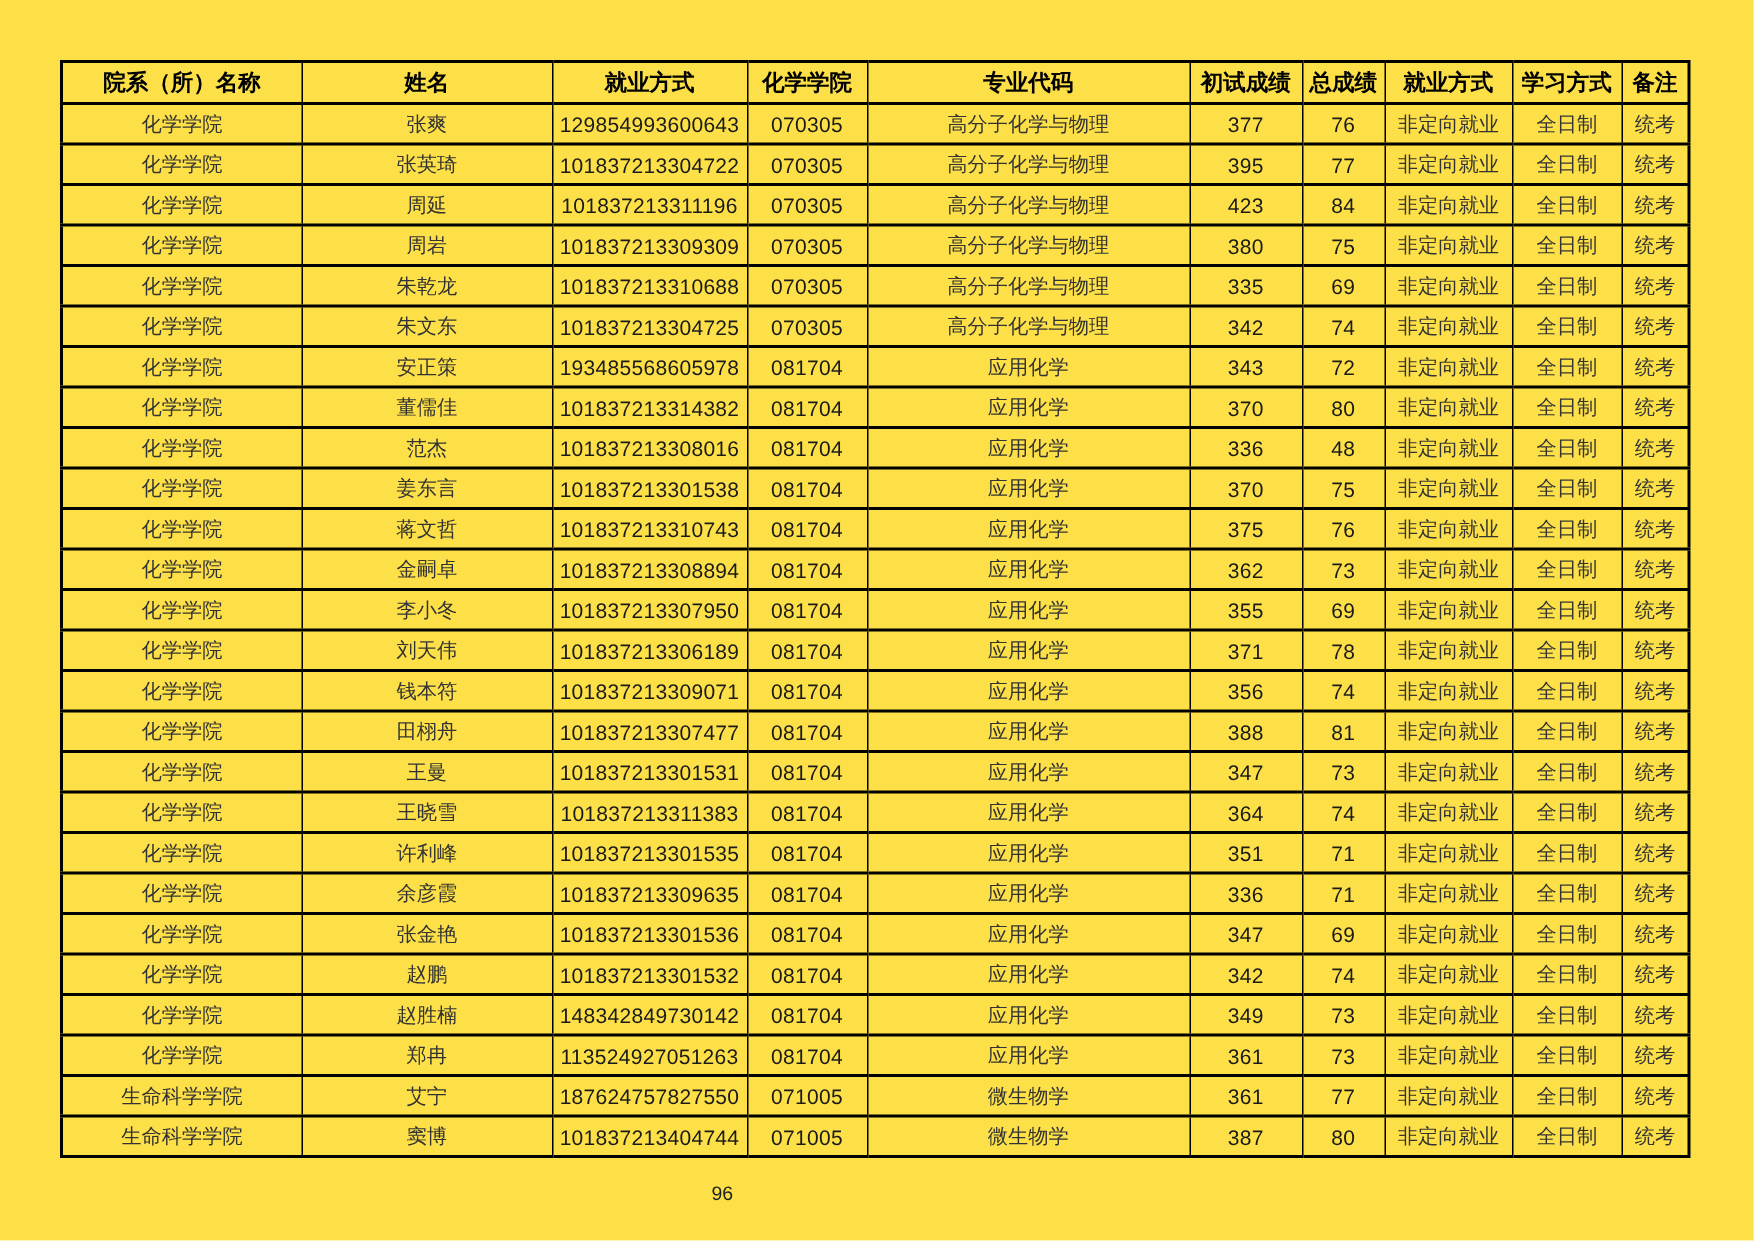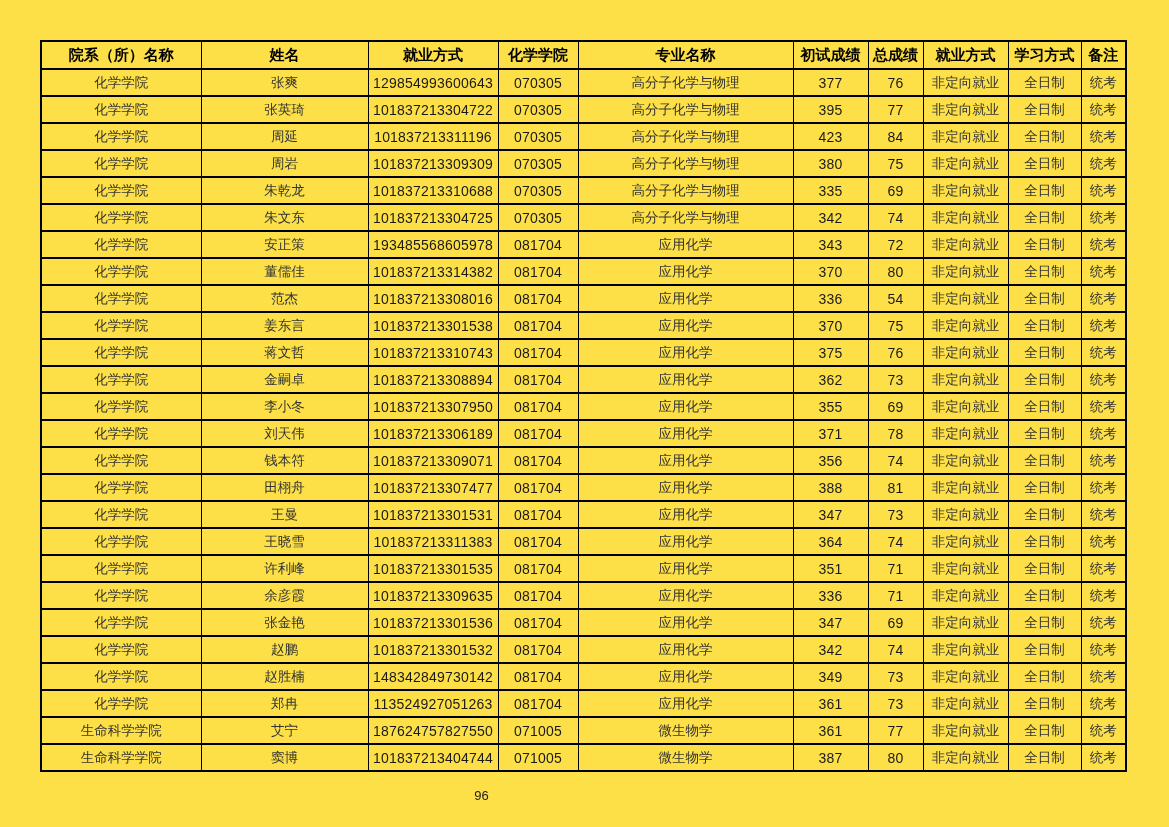--- a/index.html
+++ b/index.html
@@ -84,21 +84,21 @@
         <col style="width: 85px;">
         <col style="width: 73px;">
         <col style="width: 45px;">
       </colgroup>
     <thead>
       <tr>
           <th>院系（所）名称</th>
           <th>姓名</th>
           <th>就业方式</th>
           <th>化学学院</th>
-          <th>专业名称</th>
+          <th>专业代码</th>
           <th>初试成绩</th>
           <th>总成绩</th>
           <th>就业方式</th>
           <th>学习方式</th>
           <th>备注</th>
         </tr>
     </thead>
     <tbody>
         <tr>
           <td>化学学院</td>
@@ -196,21 +196,21 @@
           <td>全日制</td>
           <td>统考</td>
         </tr>
         <tr>
           <td>化学学院</td>
           <td>范杰</td>
           <td class="num">101837213308016</td>
           <td class="num">081704</td>
           <td>应用化学</td>
           <td class="num">336</td>
-          <td class="num">54</td>
+          <td class="num">48</td>
           <td>非定向就业</td>
           <td>全日制</td>
           <td>统考</td>
         </tr>
         <tr>
           <td>化学学院</td>
           <td>姜东言</td>
           <td class="num">101837213301538</td>
           <td class="num">081704</td>
           <td>应用化学</td>

